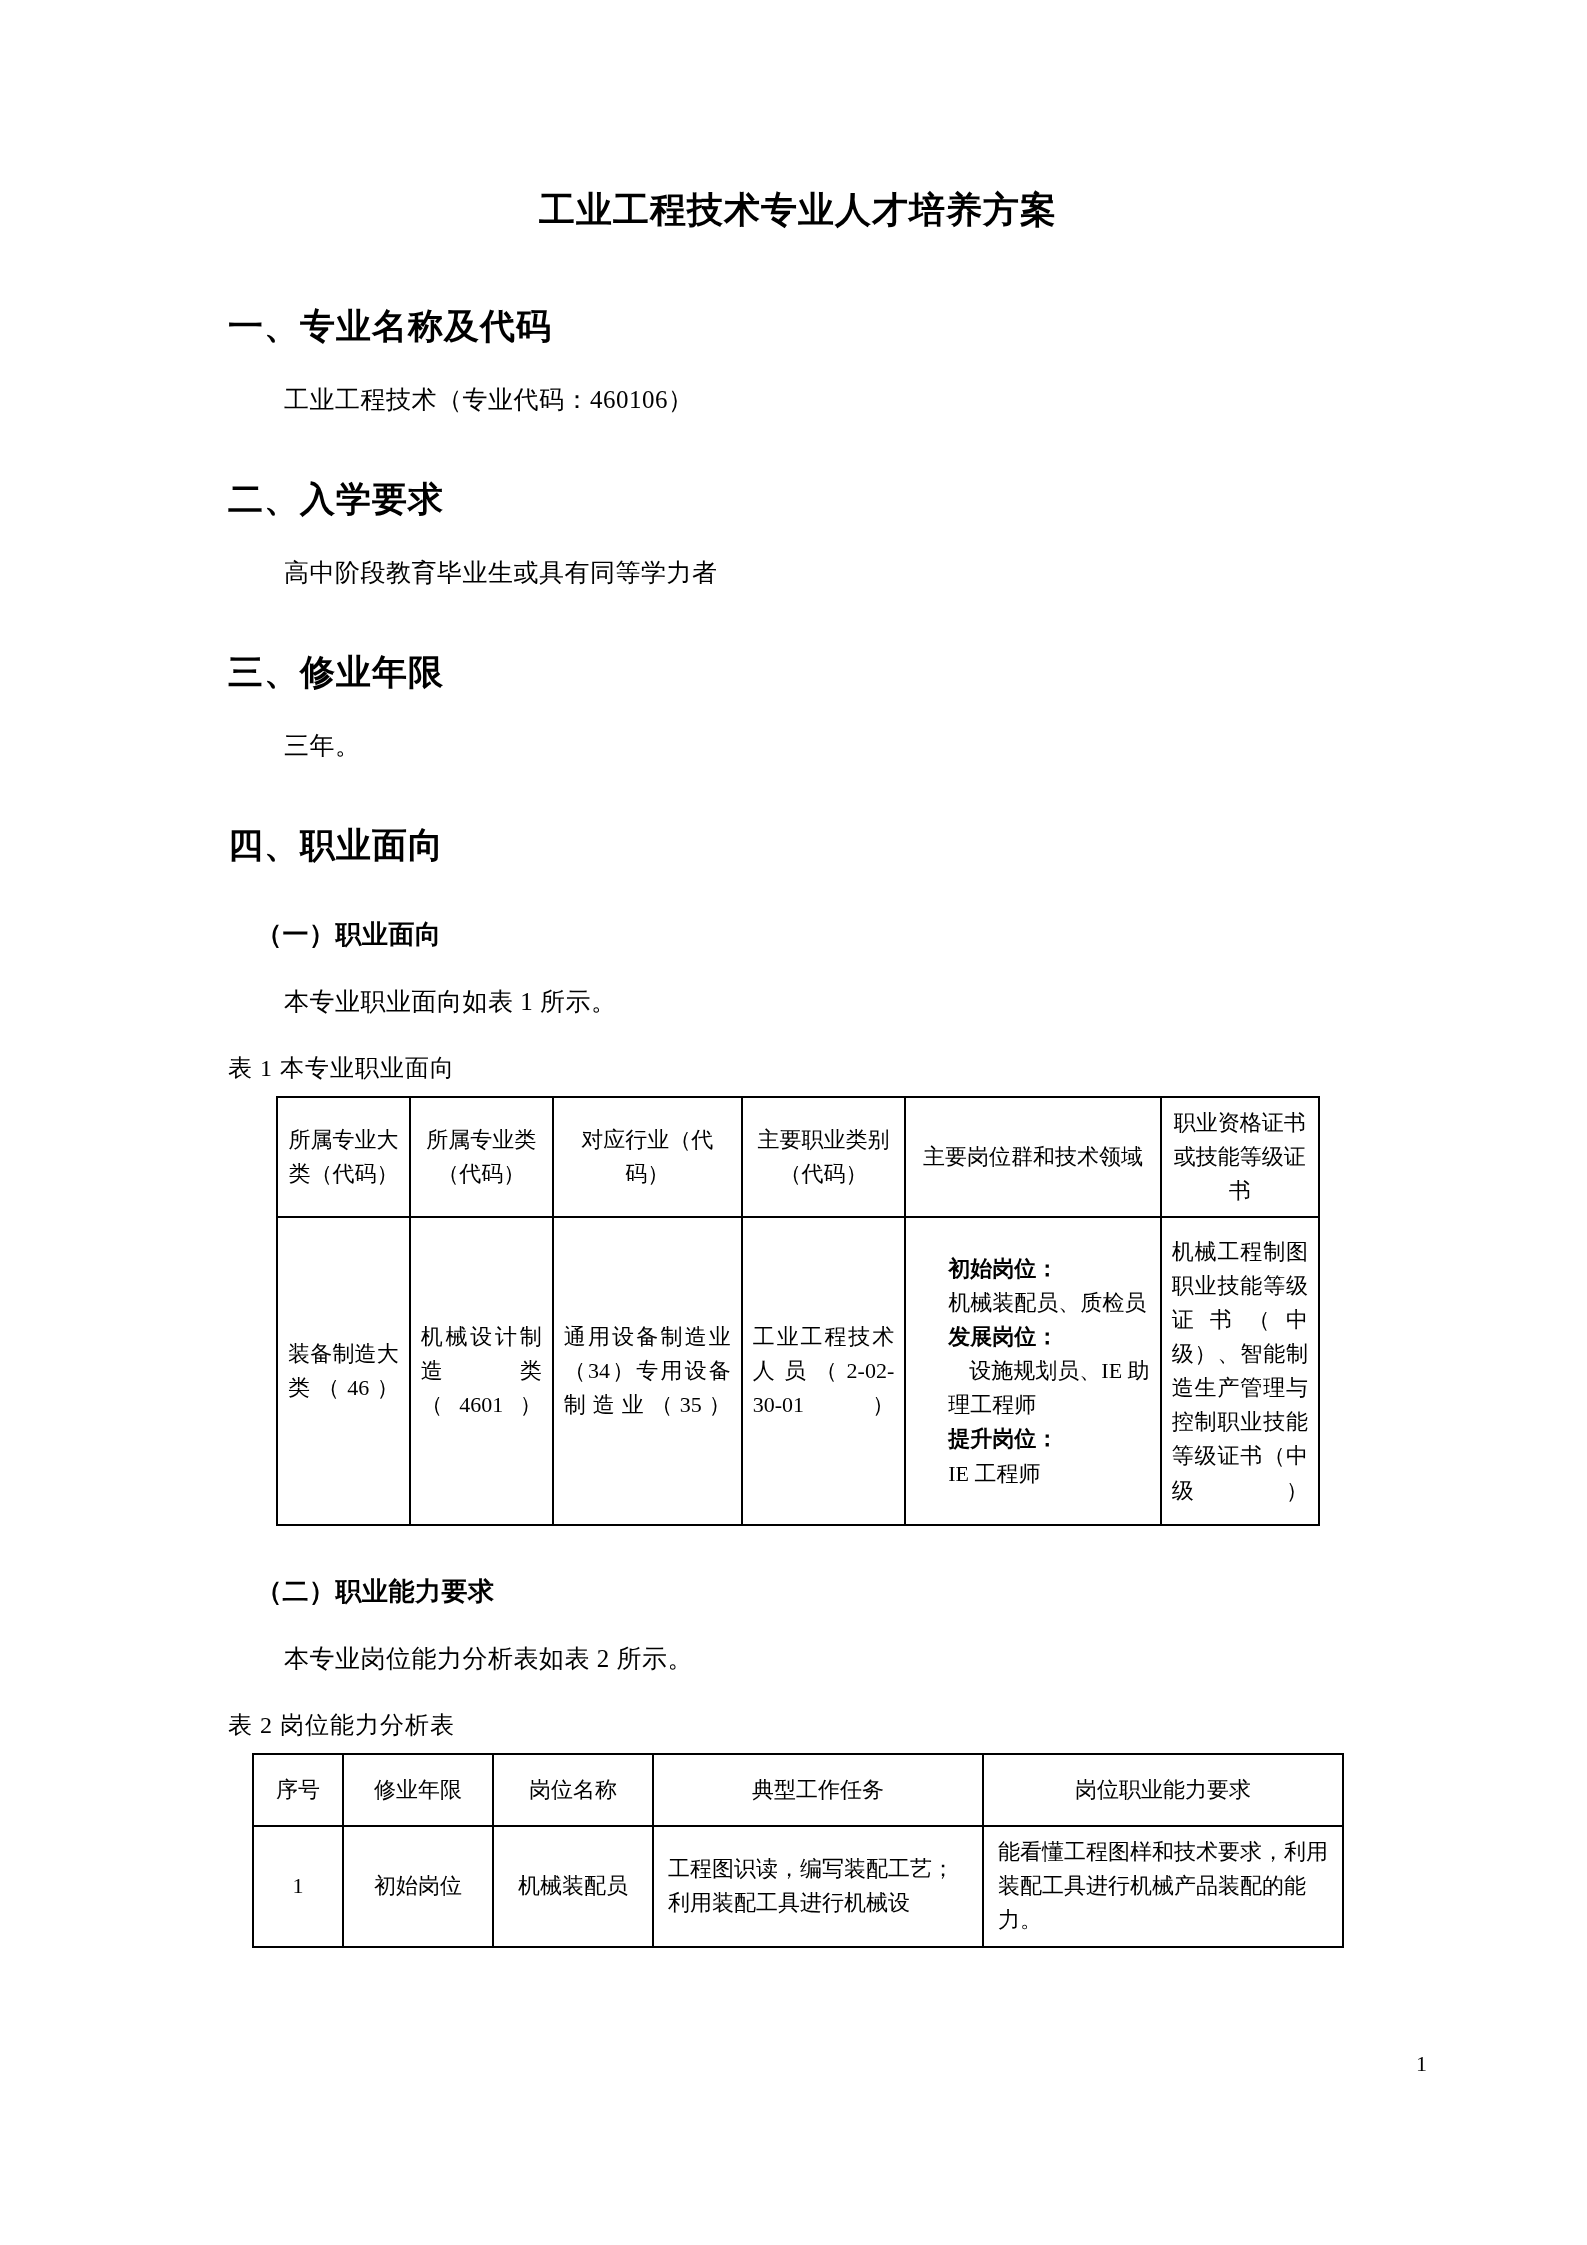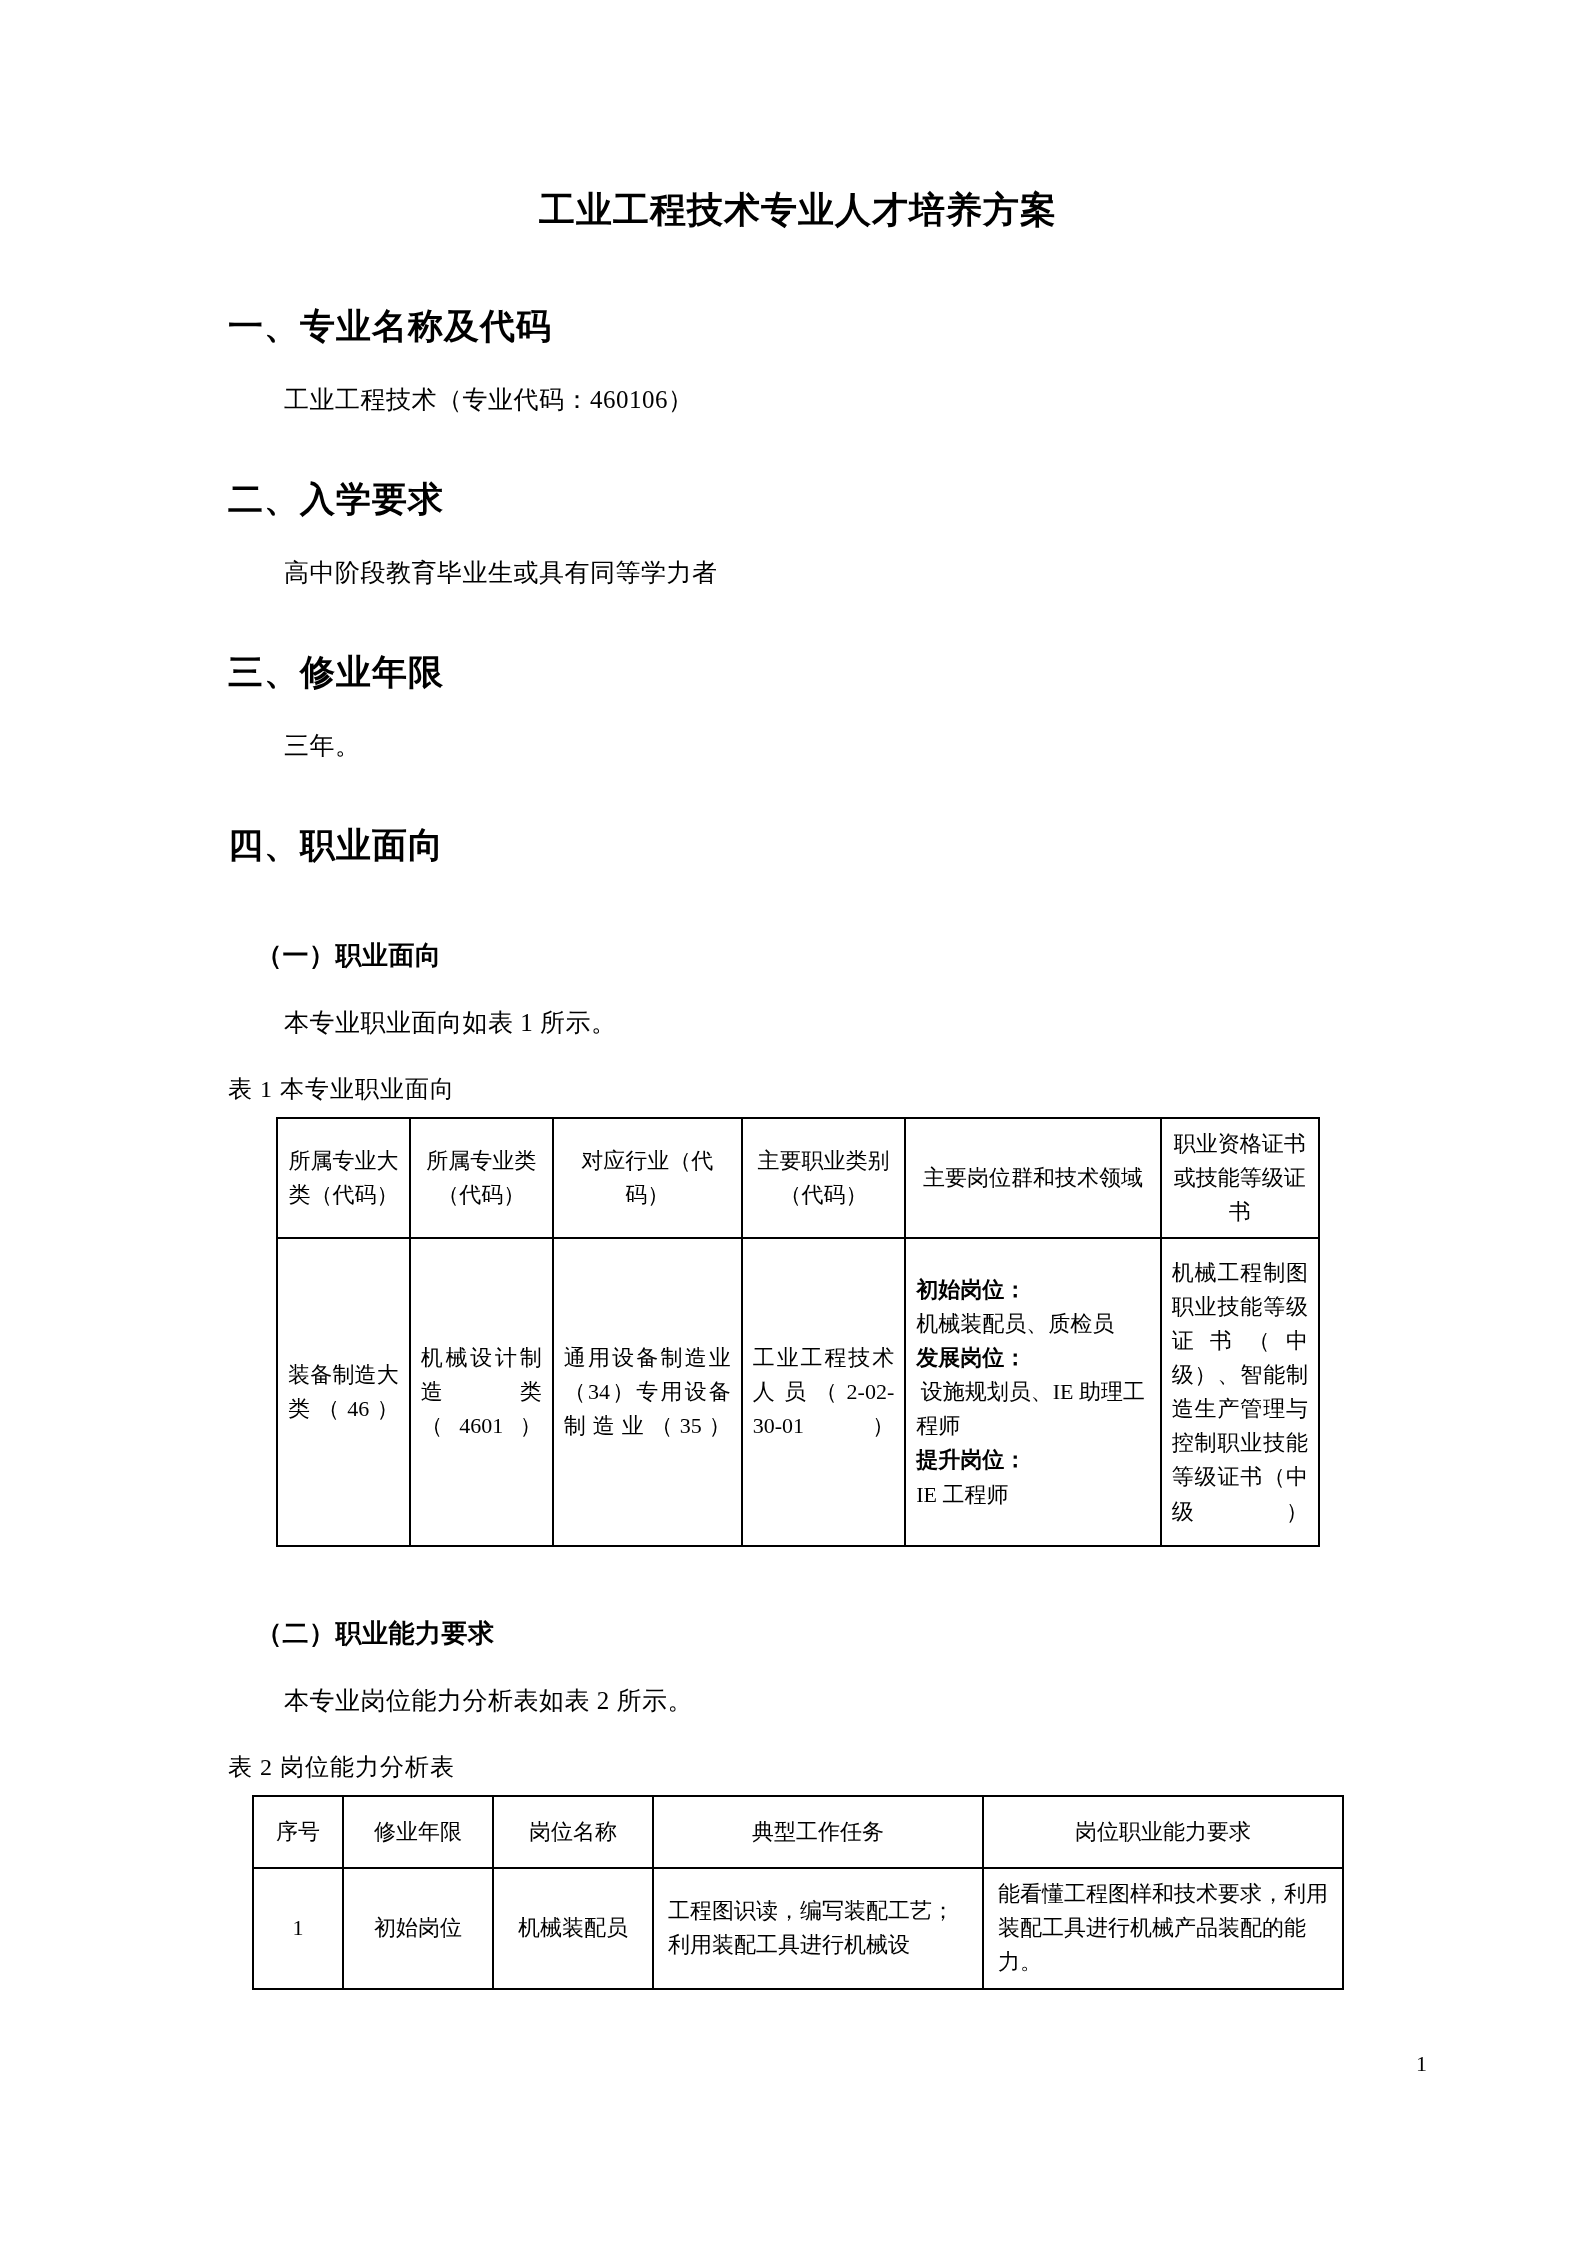--- a/index.html
+++ b/index.html
@@ -51,21 +51,21 @@
     line-height: 1.6;
     margin-top: 30px;
     text-indent: 56px;
     letter-spacing: 0.5px;
   }
   .h2 {
     font-family: "Liberation Sans", "DejaVu Sans", sans-serif;
     font-weight: bold;
     font-size: 26px;
     letter-spacing: 0.5px;
-    margin-top: 69px;
+    margin-top: 48px;
     text-indent: 28px;
   }
   .table-caption {
     text-align: left;
     font-size: 24px;
     margin-top: 30px;
     margin-bottom: 12px;
     letter-spacing: 1px;
   }
   table.doc-table {
@@ -95,21 +95,21 @@
     text-align-last: justify;
     vertical-align: middle;
   }
   .t1 td.cell-center {
     text-align: justify;
     text-align-last: justify;
   }
   .t1 td.body-cell {
     height: 290px;
   }
-  .job-block { text-align: center; text-align-last: left; }
+  .job-block { text-align: right; text-align-last: left; margin-left: 32px; }
   .job-block .lbl {
     font-family: "Liberation Sans", "DejaVu Sans", sans-serif;
     font-weight: bold;
   }
   .job-block .val { display: block; }
   .t2 th { height: 54px; font-size: 23px; }
   .t2 td { font-size: 22px; }
   .t2 td.center { text-align: center; }
   .t2 td.task { text-align: left; padding-left: 14px; }
   .page-number {

